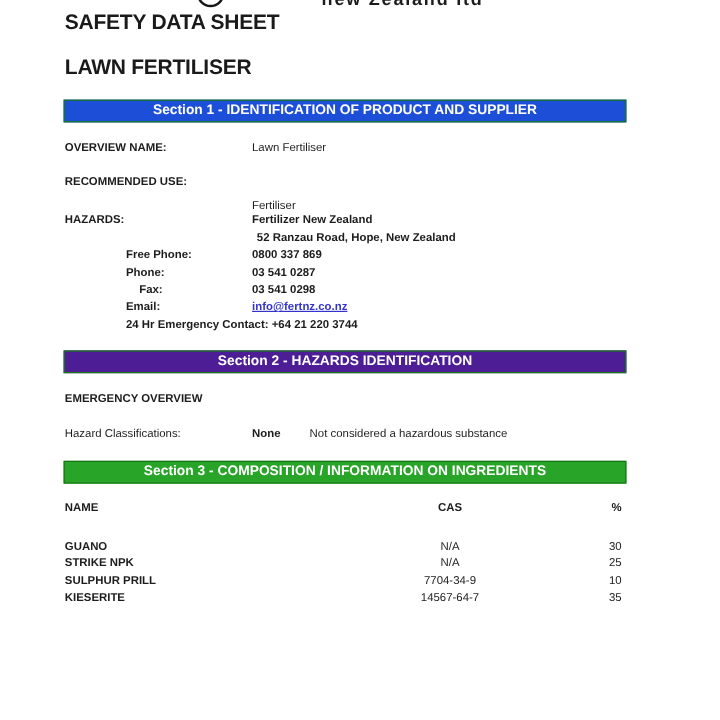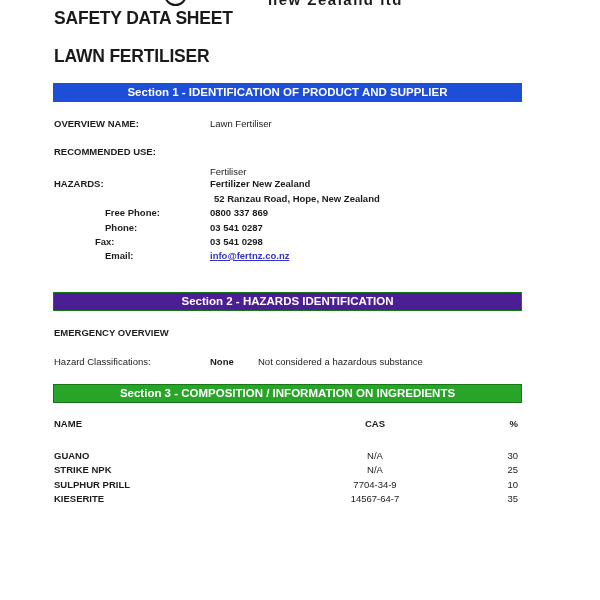--- a/index.html
+++ b/index.html
@@ -65,26 +65,27 @@
   <span class="t b" style="left:54px;top:178px;">HAZARDS:</span>
   <span class="t b" style="left:210px;top:178px;text-align:center;">Fertilizer New Zealand</span>
   <span class="t b" style="left:194px;top:193px;margin-left:20px;">52 Ranzau Road, Hope, New Zealand</span>
 
   <span class="t b" style="left:105px;top:207px;">Free Phone:</span>
   <span class="t b" style="left:210px;top:207px;">0800 337 869</span>
 
   <span class="t b" style="left:105px;top:222px;">Phone:</span>
   <span class="t b" style="left:210px;top:222px;">03 541 0287</span>
 
-  <span class="t b" style="left:95px;top:236px;">Fax:</span>
+  <span class="t b" style="left:116px;top:236px;">Fax:</span>
   <span class="t b" style="left:210px;top:236px;">03 541 0298</span>
 
   <span class="t b" style="left:105px;top:250px;">Email:</span>
   <a href="#" class="t link" style="left: 210px; top: 250px; color: rgb(51, 51, 204);">info@fertnz.co.nz</a>
 
+  <span class="t b" style="left:105px;top:265px;">24 Hr Emergency Contact: +64 21 220 3744</span>
 
   <div class="bar" style="top: 292px; background: #4c1d95; border-color: rgb(21, 120, 21);">Section 2 - HAZARDS IDENTIFICATION</div>
 
   <span class="t b" style="left:54px;top:327px;">EMERGENCY OVERVIEW</span>
   <span class="t" style="left:54px;top:356px;">Hazard Classifications:</span>
   <span class="t b" style="left:210px;top:356px;">None</span>
   <span class="t" style="left:258px;top:356px;">Not considered a hazardous substance</span>
 
   <div class="bar" style="top: 384px; background: rgb(40, 164, 40); border-color: rgb(21, 120, 21);">Section 3 - COMPOSITION / INFORMATION ON INGREDIENTS</div>
 

